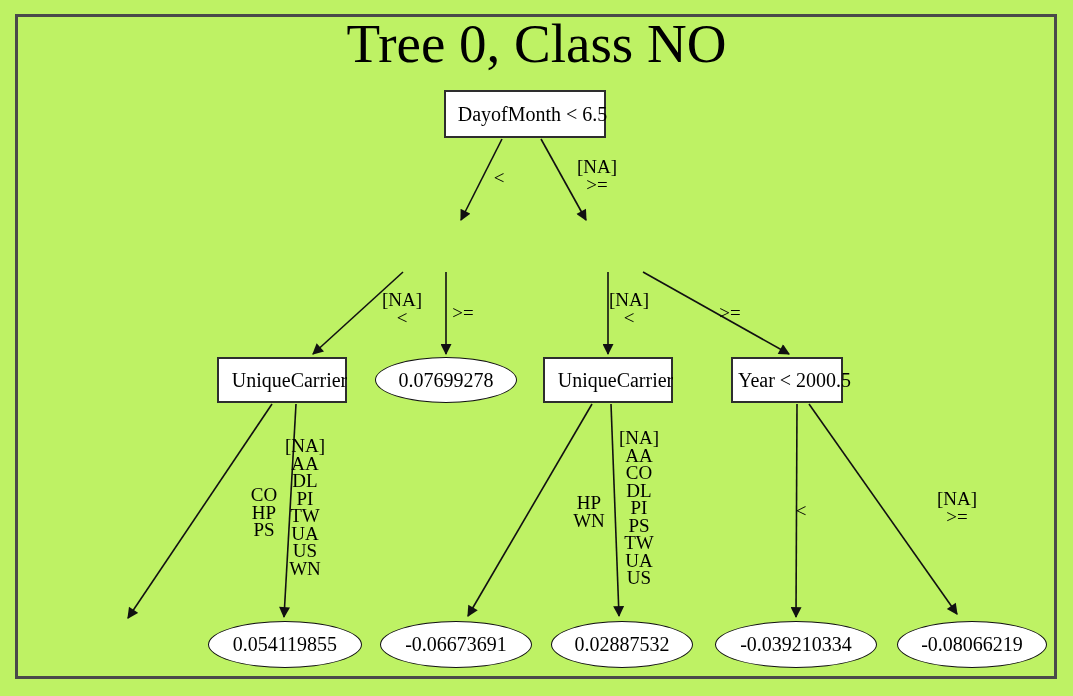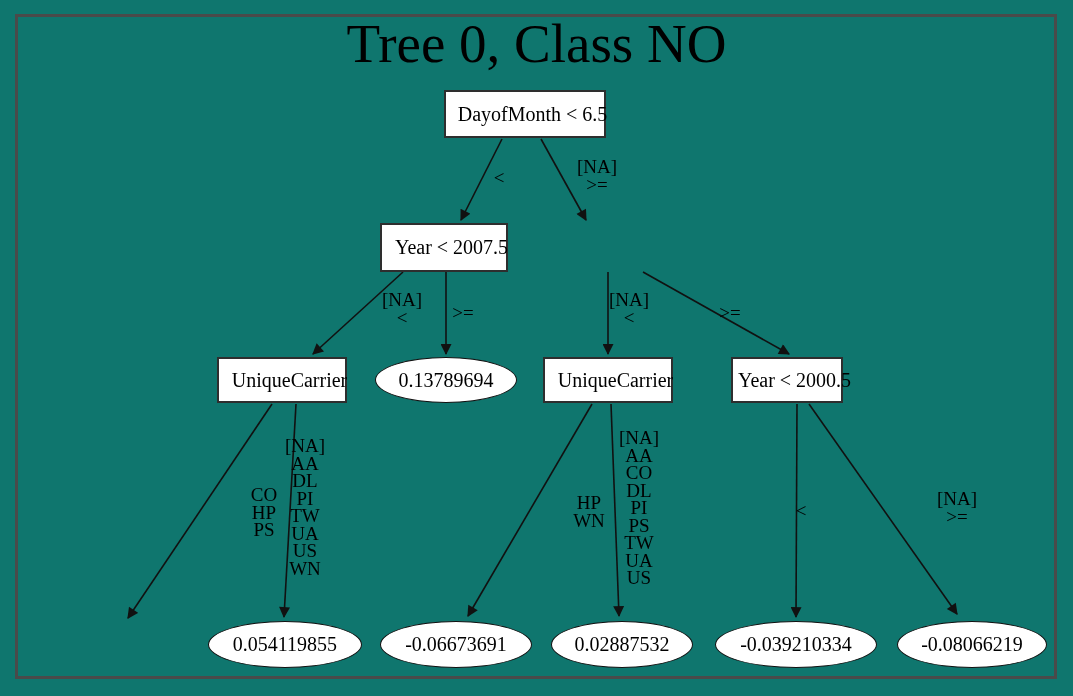--- a/index.html
+++ b/index.html
@@ -1,16 +1,16 @@
 <!DOCTYPE html>
 <html><head>
 <meta charset="utf-8">
 <style>
   html,body{margin:0;padding:0;background:#fff;}
-  #page{position:relative;width:1073px;height:696px;background:#0f766e;overflow:hidden;
+  #page{position:relative;width:1073px;height:696px;background:#bef264;overflow:hidden;
         font-family:"Liberation Serif","DejaVu Serif",serif;color:#000;}
   #frame{position:absolute;left:15px;top:14px;width:1036px;height:659px;
          border:3px solid #4a4a4a;}
   #title{position:absolute;left:0;top:14px;width:1073px;text-align:center;
          font-size:55px;line-height:60px;white-space:nowrap;}
   .node{position:absolute;display:flex;align-items:center;justify-content:center;
         box-sizing:border-box;background:#fff;font-size:20px;white-space:nowrap;}
   .box{border:2px solid #2e2e2e;padding-left:15px;}
   .oval{border:1.6px solid #111;border-radius:50%;}
   .elabel{position:absolute;font-size:19px;line-height:17.5px;text-align:center;
@@ -41,23 +41,22 @@
     <line x1="643" y1="272" x2="789" y2="354" marker-end="url(#arrow)"></line>
     <line x1="272" y1="404" x2="128" y2="618" marker-end="url(#arrow)"></line>
     <line x1="296" y1="404" x2="284" y2="617" marker-end="url(#arrow)"></line>
     <line x1="592" y1="404" x2="468" y2="616" marker-end="url(#arrow)"></line>
     <line x1="611" y1="404" x2="619" y2="616" marker-end="url(#arrow)"></line>
     <line x1="797" y1="404" x2="796" y2="617" marker-end="url(#arrow)"></line>
     <line x1="809" y1="404" x2="957" y2="614" marker-end="url(#arrow)"></line>
   </svg>
 
   <div class="node box" style="left:444px;top:90px;width:162px;height:48px">DayofMonth &lt; 6.5</div>
-  <div class="node box" style="left:380px;top:223px;width:128px;height:49px">Year &lt; 2007.5</div>
   <div class="node box" style="left:217px;top:357px;width:130px;height:46px">UniqueCarrier</div>
-  <div class="node oval" style="left:375px;top:357px;width:142px;height:46px">0.13789694</div>
+  <div class="node oval" style="left:375px;top:357px;width:142px;height:46px">0.07699278</div>
   <div class="node box" style="left:543px;top:357px;width:130px;height:46px">UniqueCarrier</div>
   <div class="node box" style="left:731px;top:357px;width:112px;height:46px">Year &lt; 2000.5</div>
   <div class="node oval" style="left:208px;top:621px;width:154px;height:47px">0.054119855</div>
   <div class="node oval" style="left:380px;top:621px;width:152px;height:47px">-0.06673691</div>
   <div class="node oval" style="left:551px;top:621px;width:142px;height:47px">0.02887532</div>
   <div class="node oval" style="left:715px;top:621px;width:162px;height:47px">-0.039210334</div>
   <div class="node oval" style="left:897px;top:621px;width:150px;height:47px">-0.08066219</div>
 
   <div class="elabel" style="left:484px;top:169px;width:30px">&lt;</div>
   <div class="elabel" style="left:569px;top:158px;width:56px">[NA]

